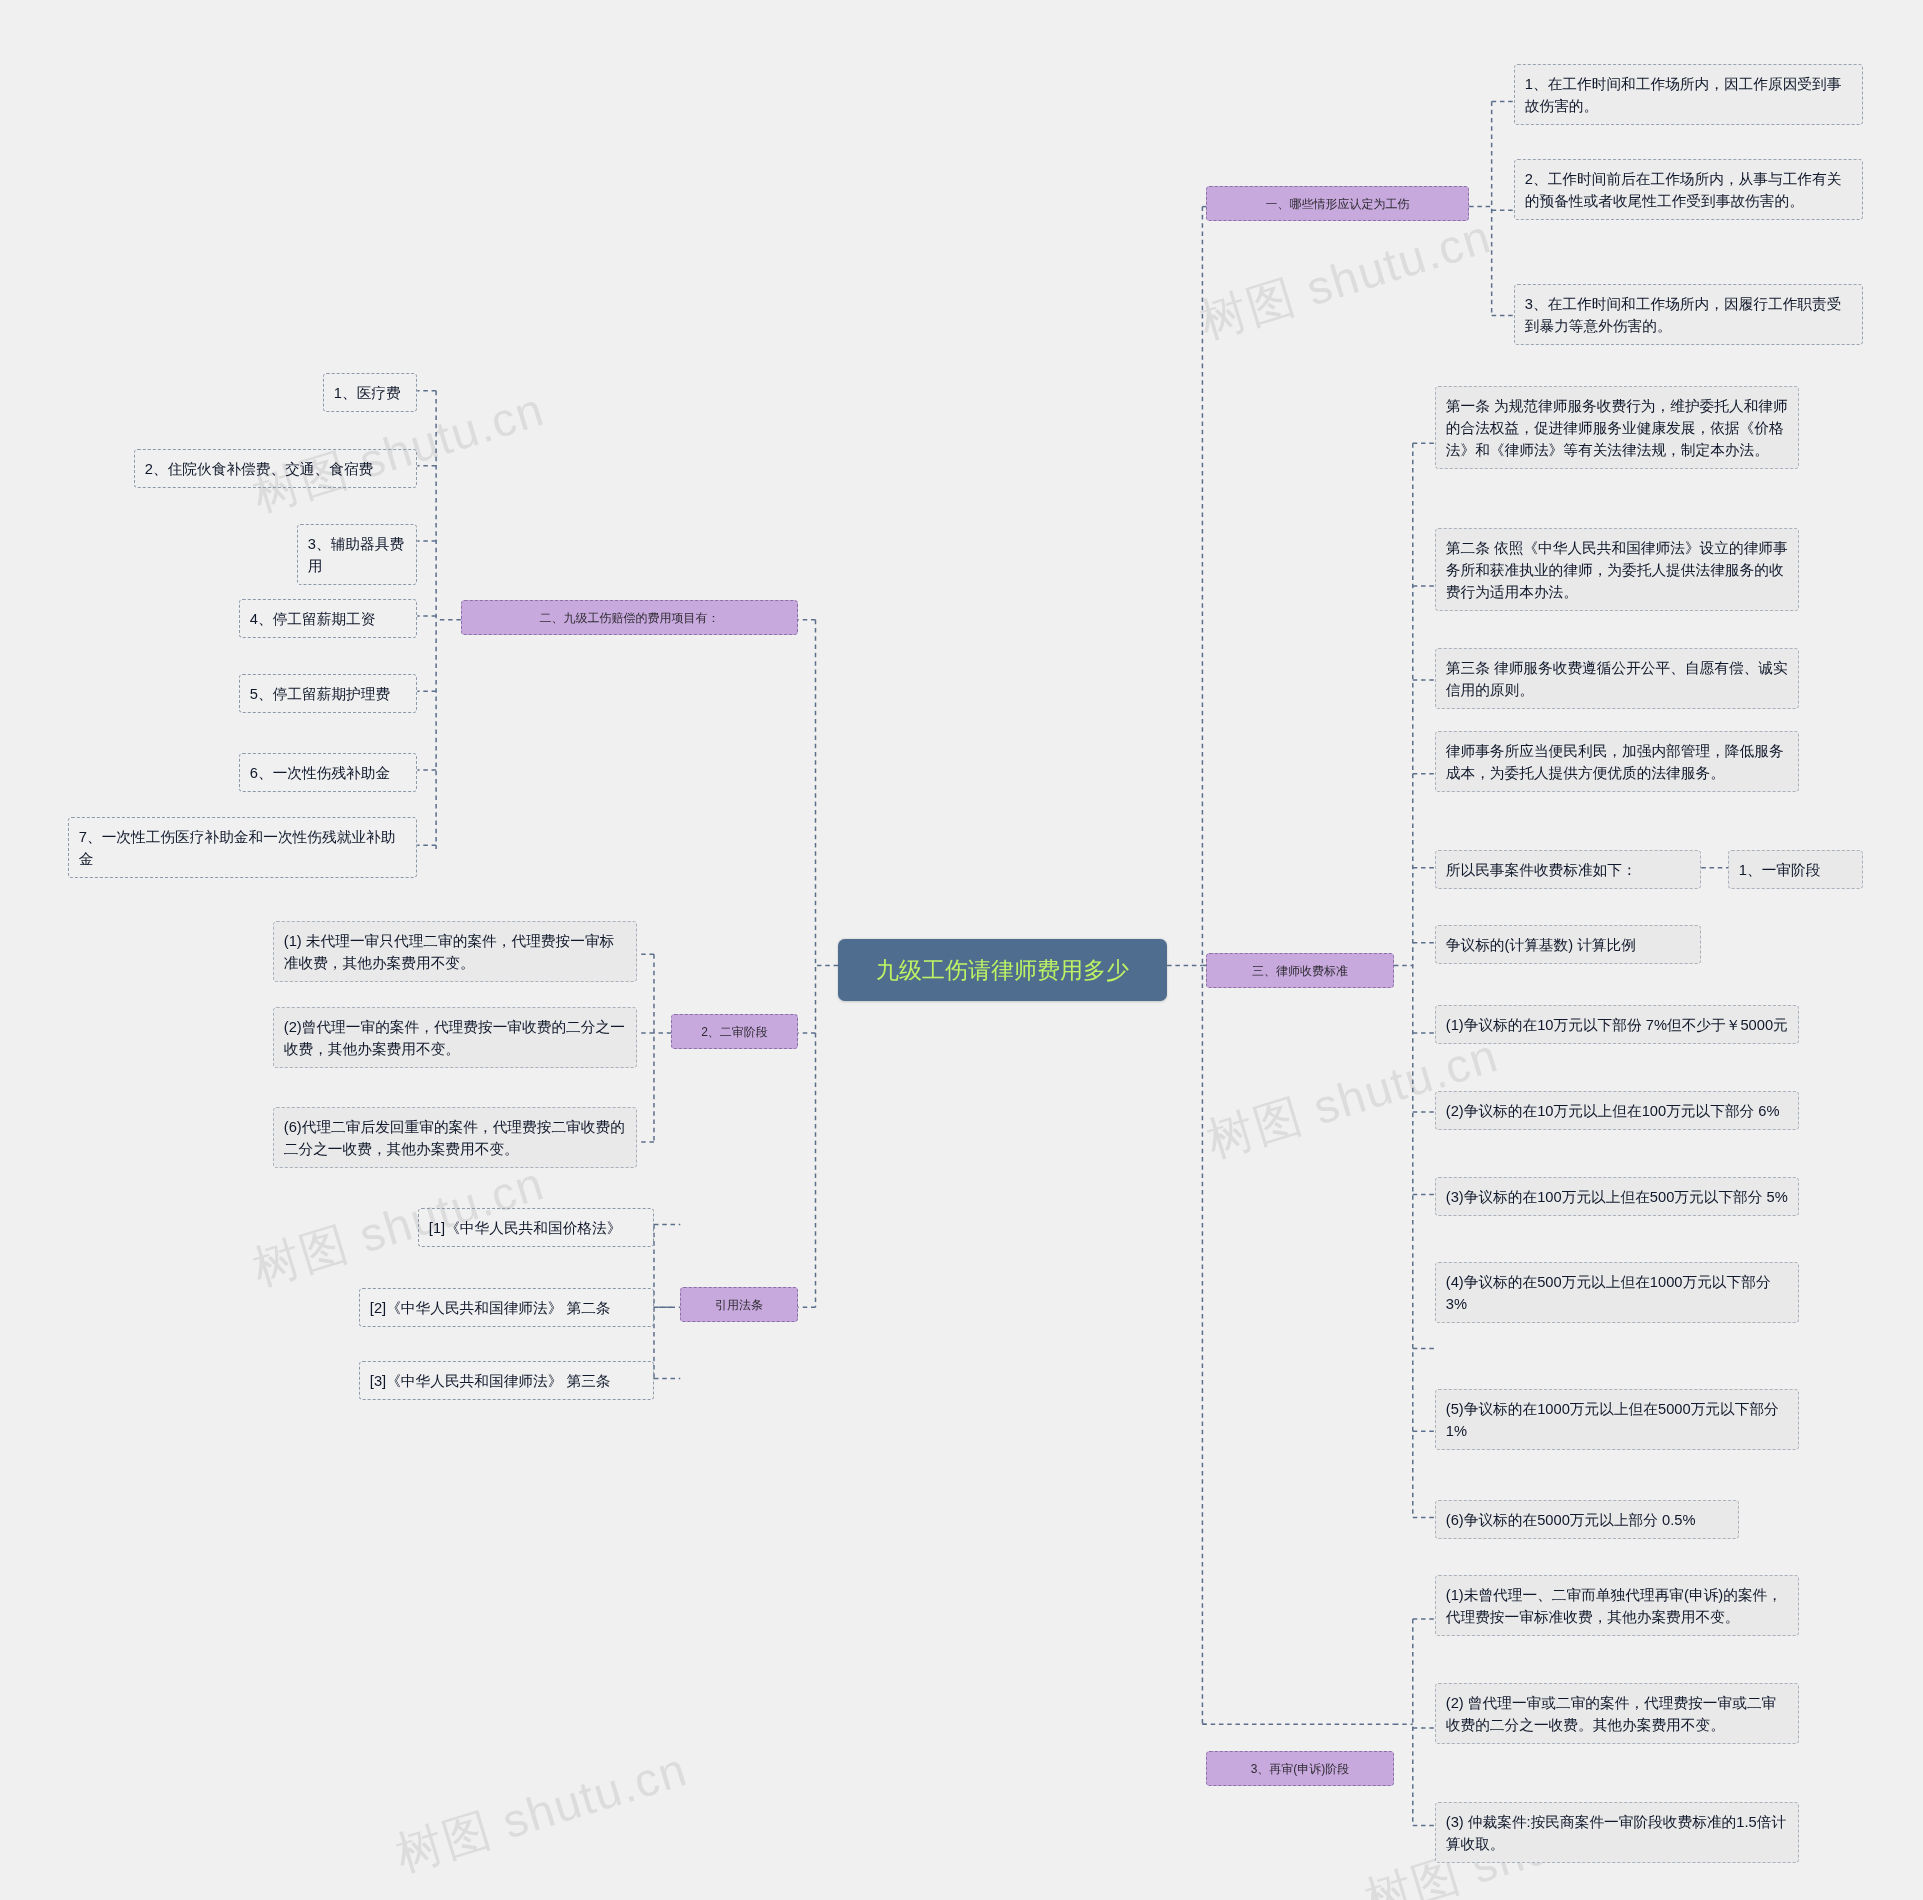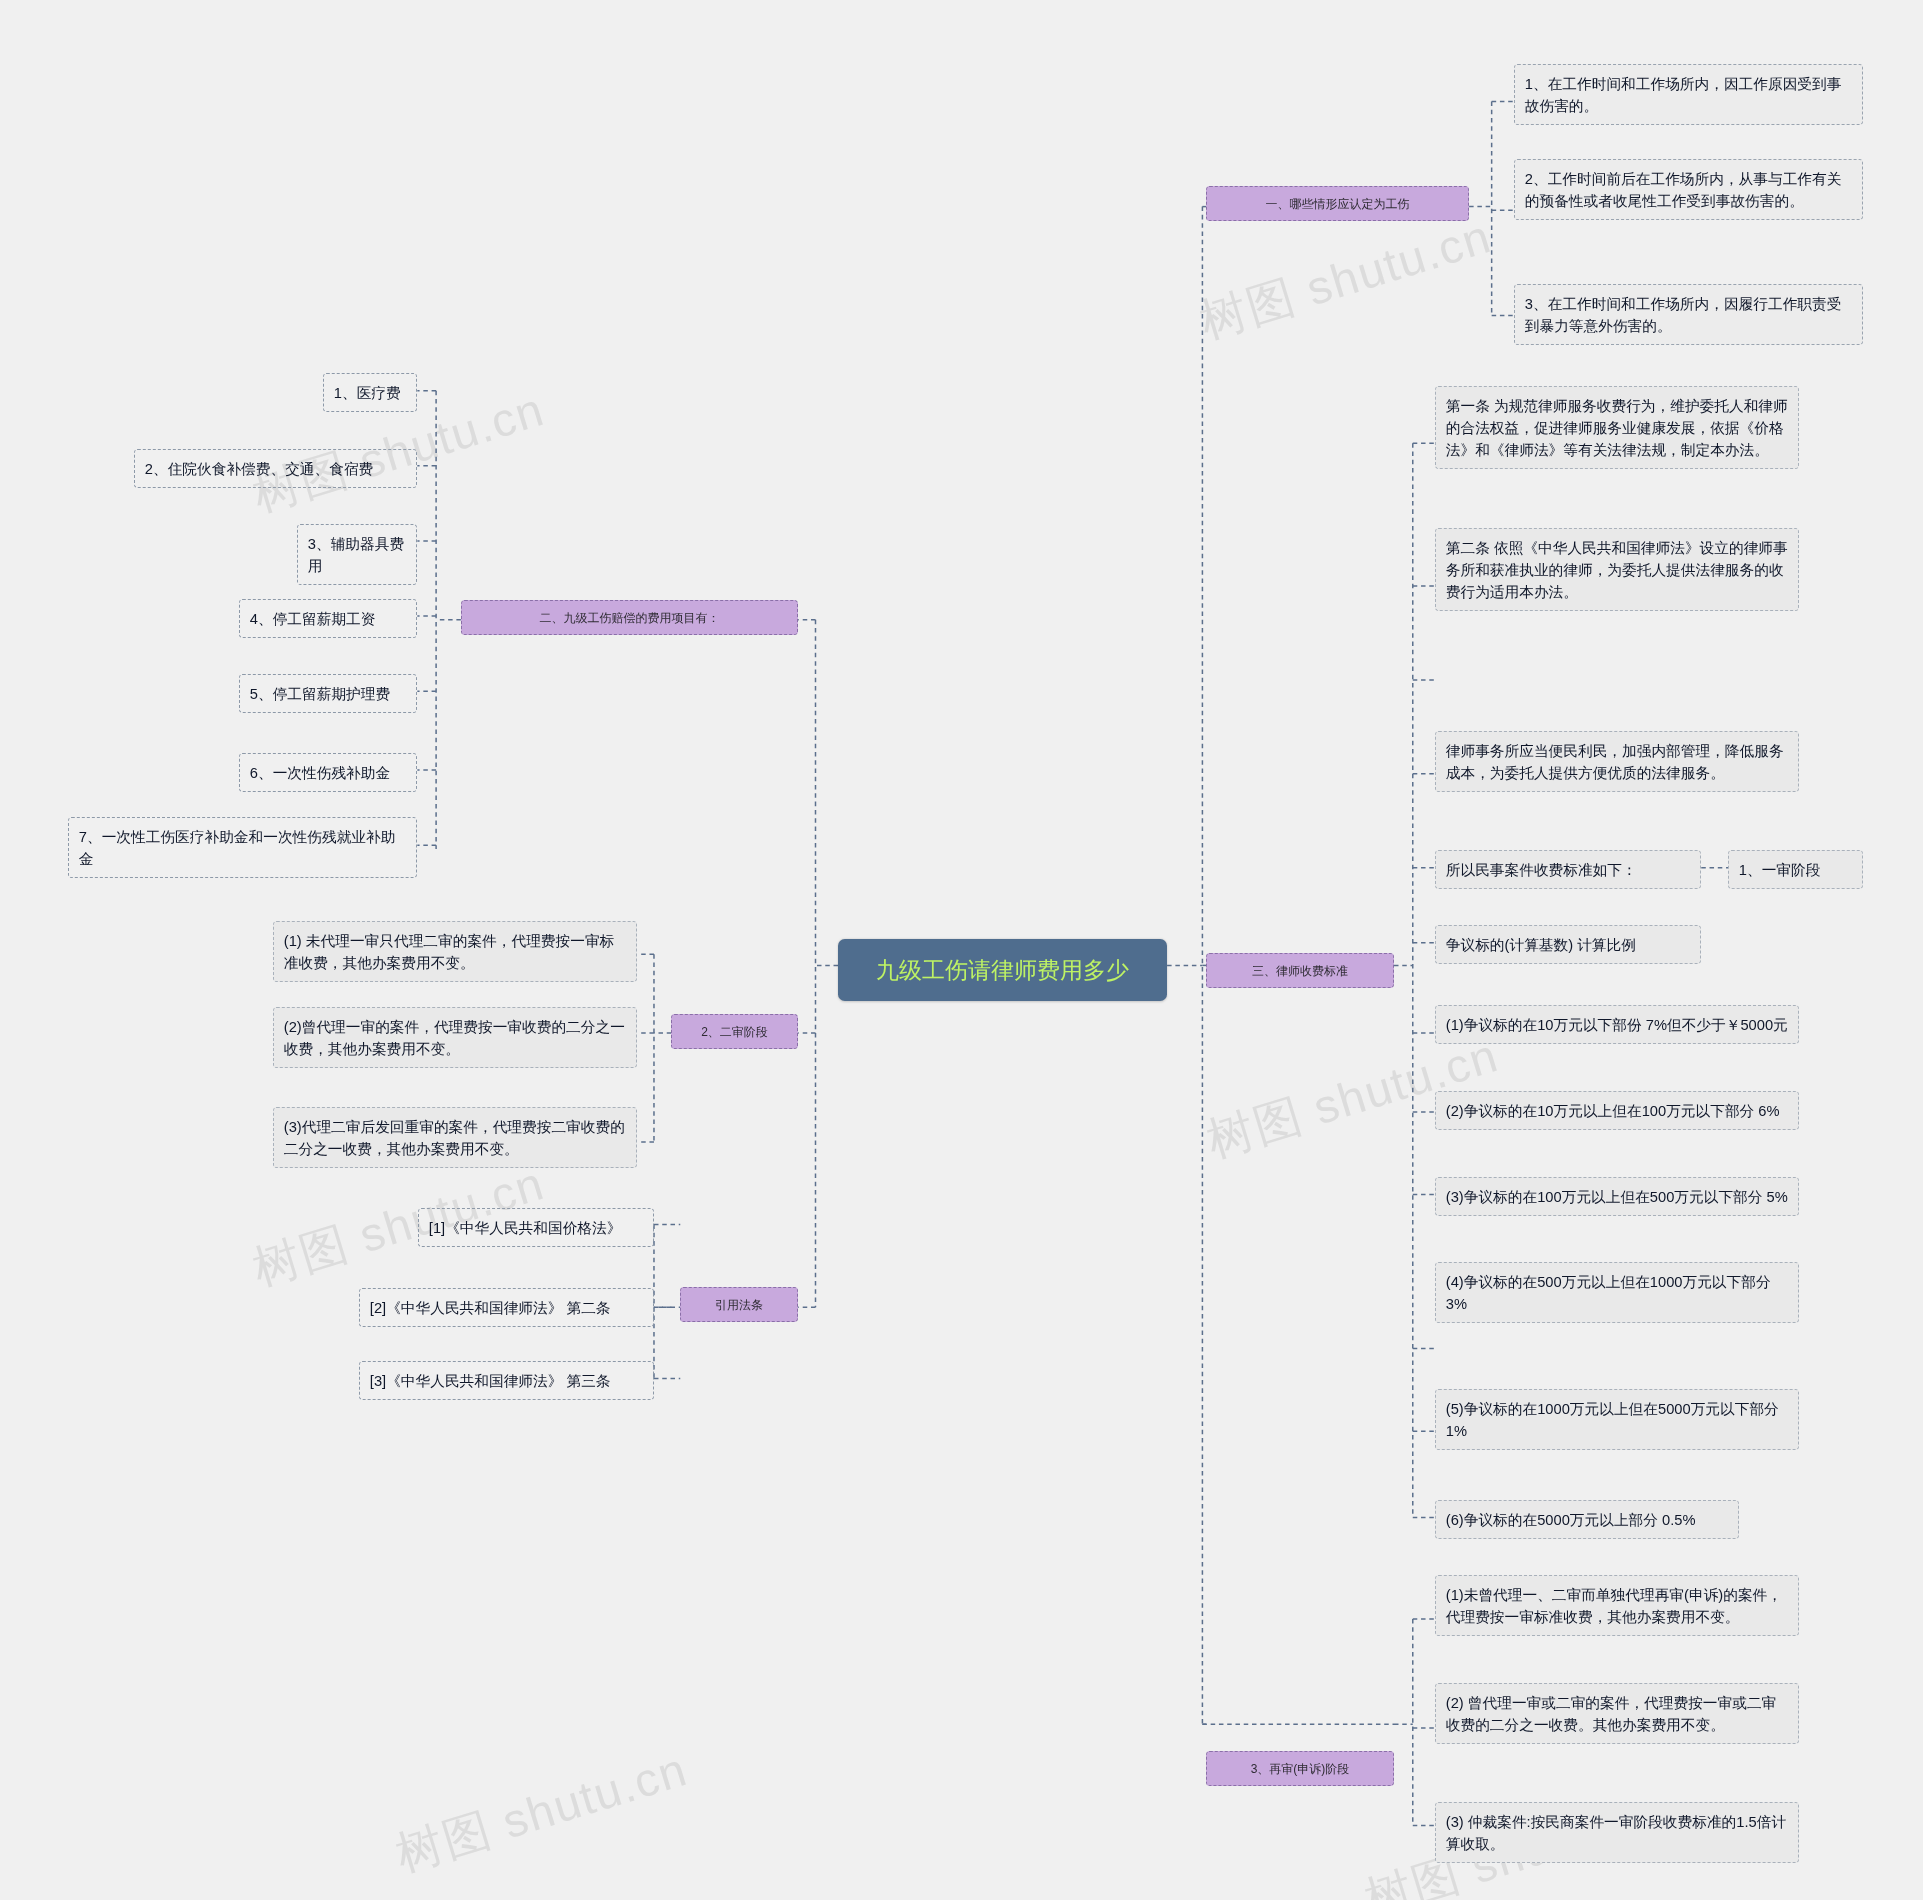--- a/index.html
+++ b/index.html
@@ -197,20 +197,23 @@
 
   <div class="node purple" style="left:1206px; top:945px; width:188px;margin-top:8px;">
     <span>三、律师收费标准</span>
   </div>
   <div class="node gray" style="left:1435px; top:386px; width:364px;">
     <span>第一条 为规范律师服务收费行为，维护委托人和律师的合法权益，促进律师服务业健康发展，依据《价格法》和《律师法》等有关法律法规，制定本办法。</span>
   </div>
   <div class="node gray" style="left:1435px; top:528px; width:364px;">
     <span>第二条 依照《中华人民共和国律师法》设立的律师事务所和获准执业的律师，为委托人提供法律服务的收费行为适用本办法。</span>
   </div>
+  <div class="node gray" style="left:1435px; top:648px; width:364px;">
+    <span>第三条 律师服务收费遵循公开公平、自愿有偿、诚实信用的原则。</span>
+  </div>
   <div class="node gray" style="left:1435px; top:731px; width:364px;">
     <span>律师事务所应当便民利民，加强内部管理，降低服务成本，为委托人提供方便优质的法律服务。</span>
   </div>
   <div class="node gray" style="left:1435px; top:850px; width:266px;">
     <span>所以民事案件收费标准如下：</span>
   </div>
   <div class="node gray" style="left:1728px; top:850px; width:135px;">
     <span>1、一审阶段</span>
   </div>
   <div class="node gray" style="left:1435px; top:925px; width:266px;">
@@ -251,21 +254,21 @@
   <div class="node purple" style="left:671px; top:1014px; width:127px;">
     <span>2、二审阶段</span>
   </div>
   <div class="node gray" style="left:273px; top:921px; width:364px;">
     <span>(1) 未代理一审只代理二审的案件，代理费按一审标准收费，其他办案费用不变。</span>
   </div>
   <div class="node gray" style="left:273px; top:1007px; width:364px;">
     <span>(2)曾代理一审的案件，代理费按一审收费的二分之一收费，其他办案费用不变。</span>
   </div>
   <div class="node gray" style="left:273px; top:1107px; width:364px;">
-    <span>(3)代理二审后发回重审的案件，代理费按二审收费的二分之一收费，其他办案费用不变。</span>
+    <span>(6)代理二审后发回重审的案件，代理费按二审收费的二分之一收费，其他办案费用不变。</span>
   </div>
 
   <div class="node purple" style="left:680px; top:1287px; width:118px;">
     <span>引用法条</span>
   </div>
   <div class="node plain" style="left:418px; top:1208px; width:236px;">
     <span>[1]《中华人民共和国价格法》</span>
   </div>
   <div class="node plain" style="left:359px; top:1288px; width:295px;">
     <span>[2]《中华人民共和国律师法》 第二条</span>

